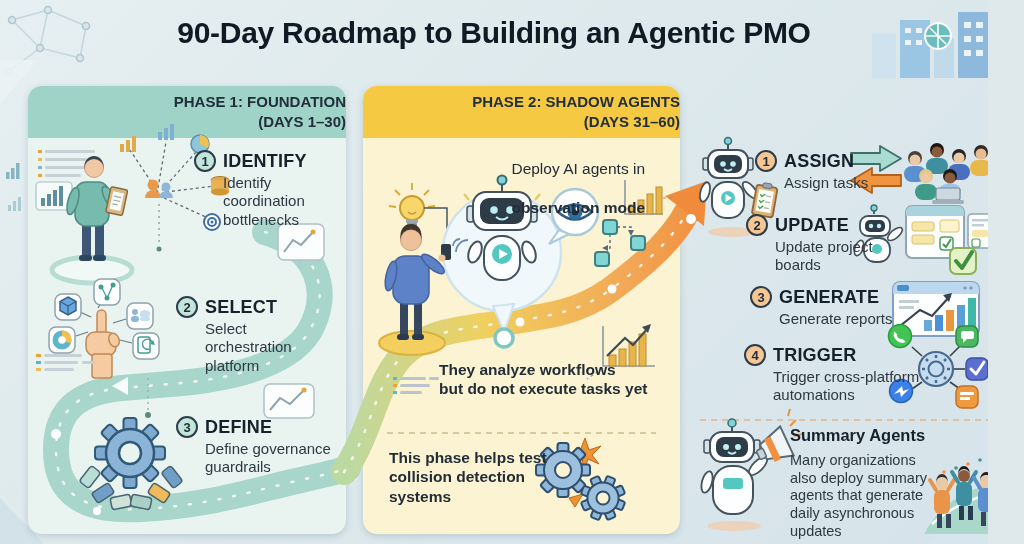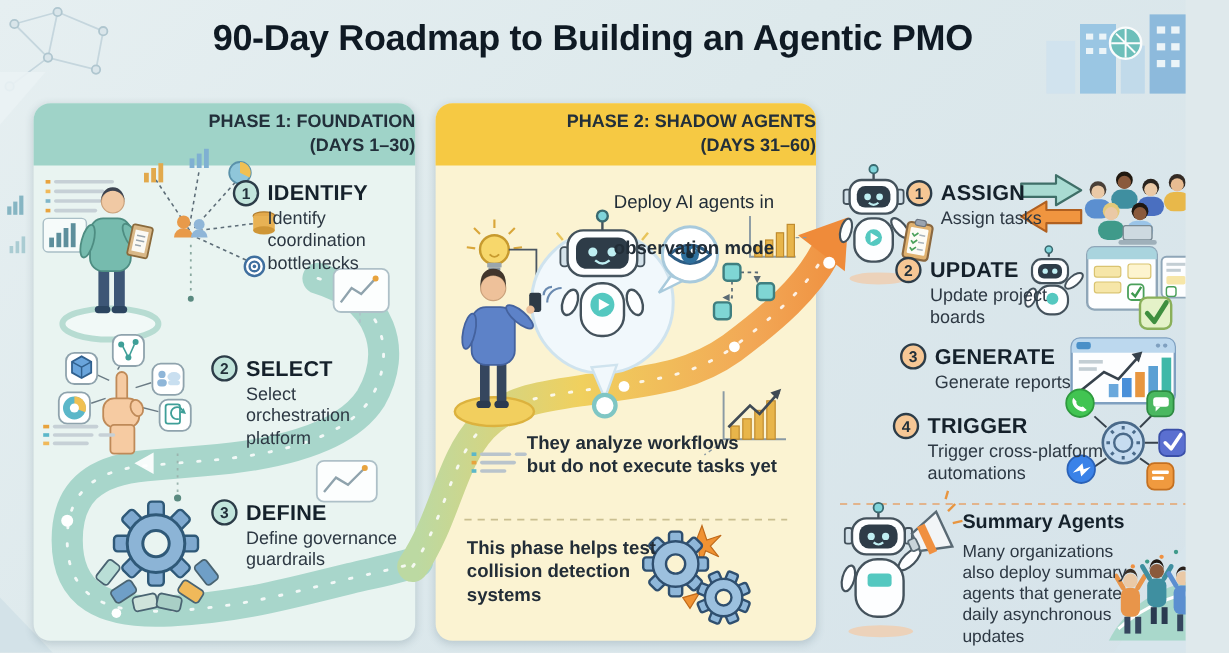--- a/index.html
+++ b/index.html
@@ -744,21 +744,21 @@
       <div class="sdesc">Generate reports</div>
     </div>
     <div class="step" style="left:56px;top:258px">
       <div class="shead">
         <span class="num o">4</span>
         <span class="slabel">TRIGGER</span>
       </div>
       <div class="sdesc">Trigger cross-platform
 automations</div>
     </div>
-    <div class="abs" style="left:114px;top:340px;width:152px">
+    <div class="abs" style="left:102px;top:340px;width:152px">
       <div style="font-weight:bold;font-size:16.5px;color:#15212b">Summary Agents</div>
       <div style="font-size:14.5px;line-height:1.22;color:#2d3843;white-space:pre-line;margin-top:7px">Many organizations
 also deploy summary
 agents that generate
 daily asynchronous
 updates</div>
     </div>
   </div>
 
 </div>

